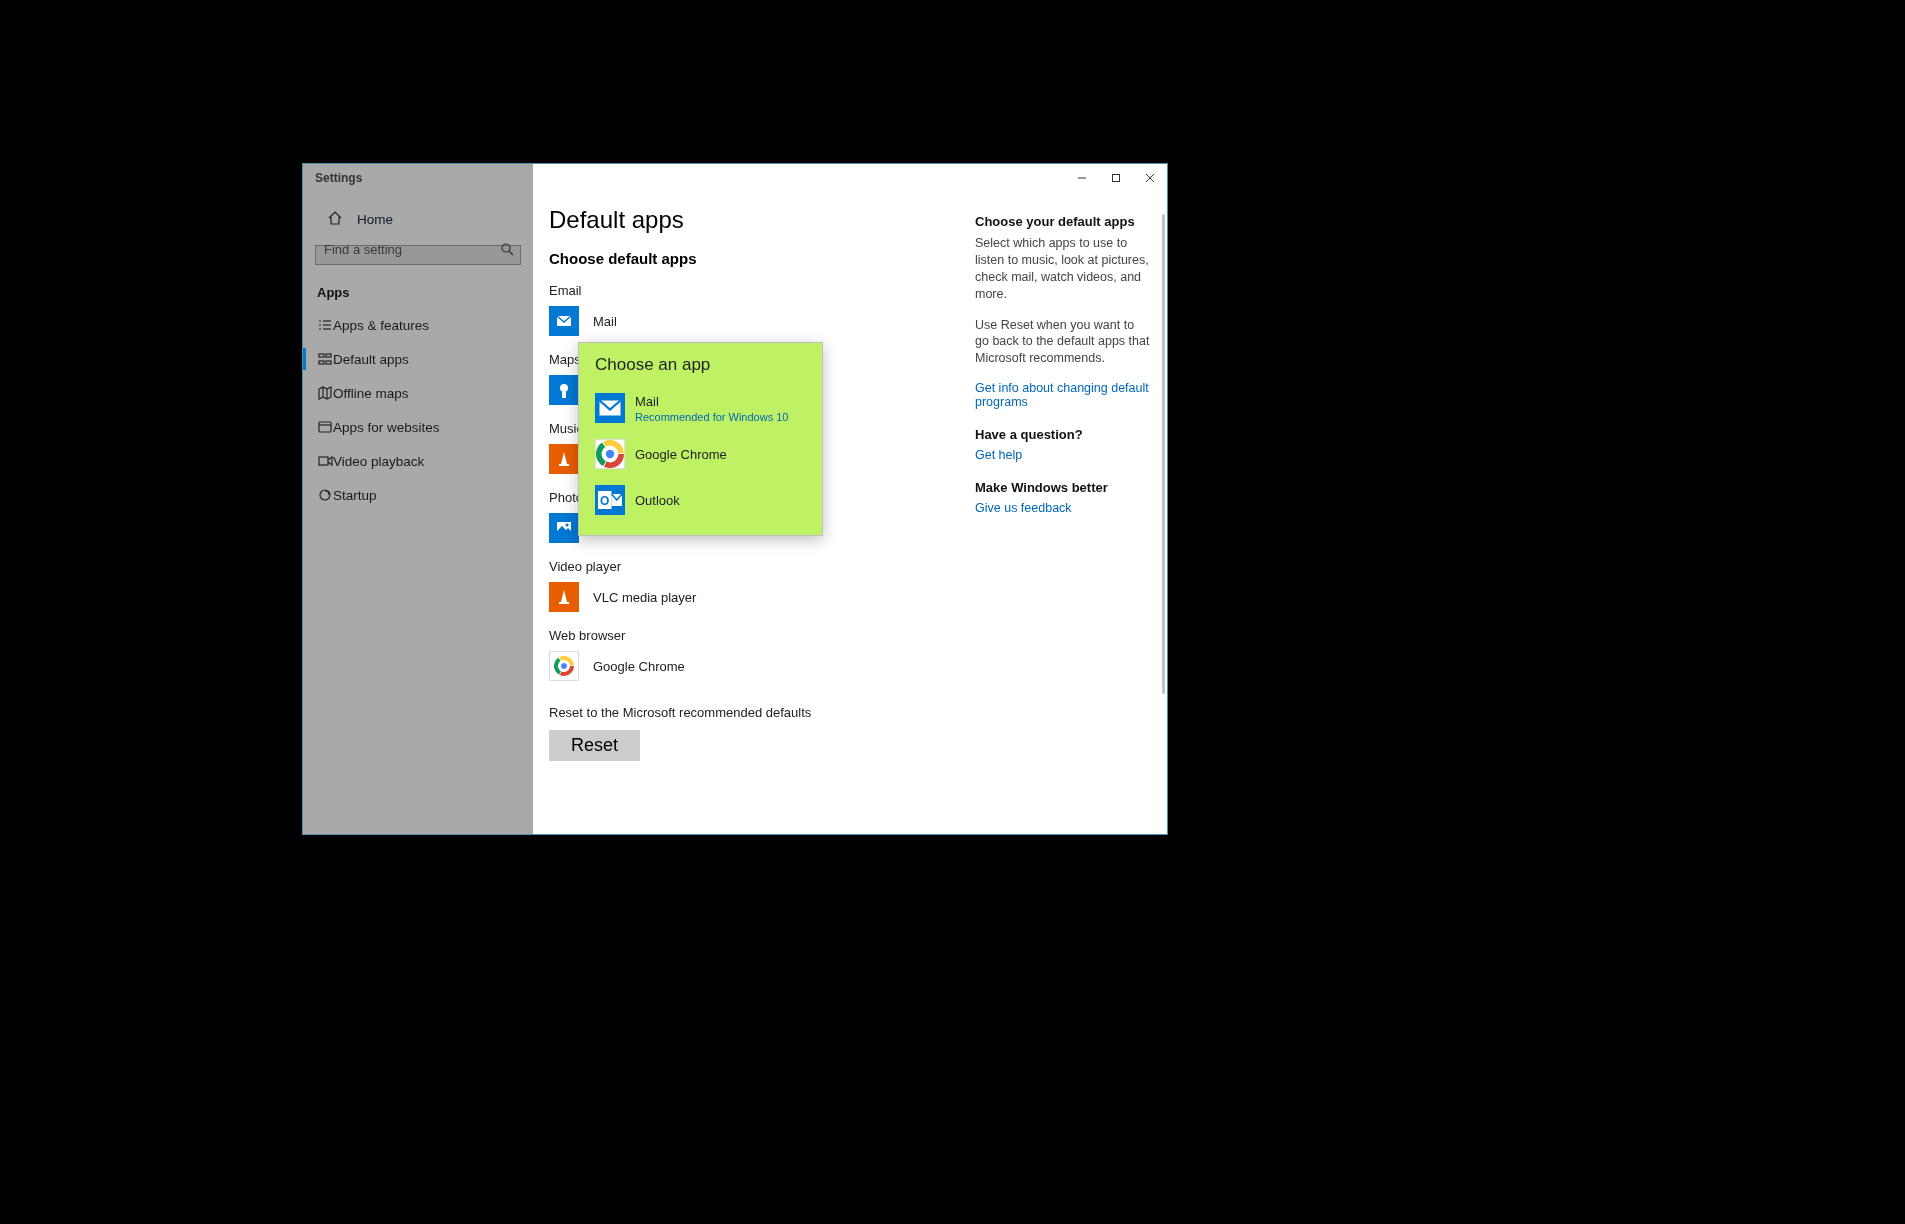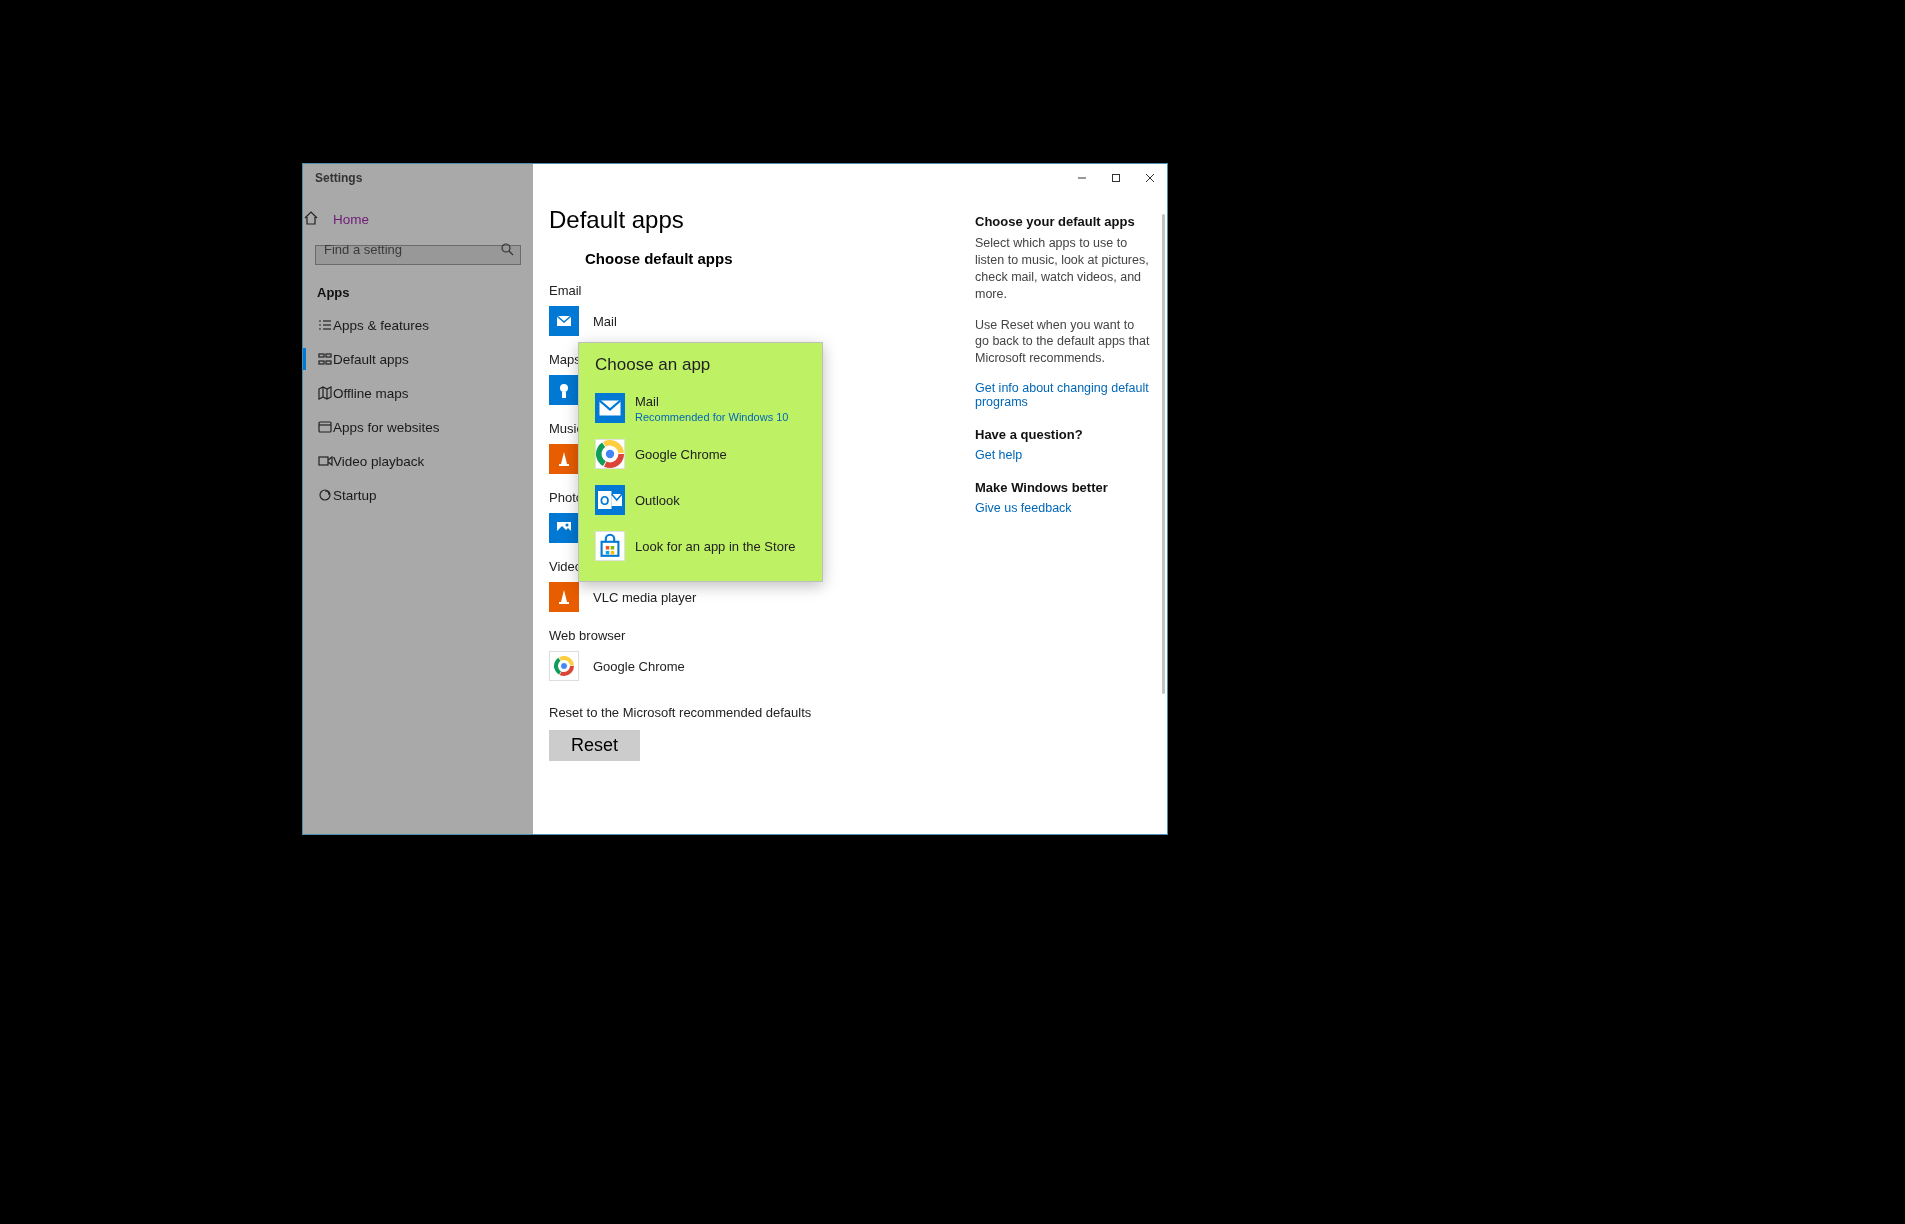--- a/index.html
+++ b/index.html
@@ -65,23 +65,23 @@
       position: relative;
     }
     
     .sidebar {
       background: #a9a9a9;
     }
     .home-row {
       display: flex;
       align-items: center;
       gap: 14px;
-      padding: 8px 0;
+      padding: 8px 24px;
       font-size: 13.5px;
-      color: #701a75;
+      color: #0f172a;
       cursor: pointer;
     }
     .home-row svg { width: 16px; height: 16px; }
     .search-wrap {
       padding: 8px 12px 10px 12px;
     }
     .search-box {
       width: 100%;
       height: 20px;
       border: 1px solid #6b6b6b;
@@ -144,21 +144,20 @@
       font-size: 24px;
       font-weight: 400;
       color: #000;
       margin-bottom: 16px;
     }
     .section-heading {
       font-size: 15px;
       font-weight: 600;
       color: #000;
       margin-bottom: 12px;
-      margin-left: 36px;
     }
     .cat-label {
       font-size: 13px;
       color: #222;
       margin-top: 16px;
       margin-bottom: 8px;
     }
     .cat-label:first-of-type { margin-top: 0; }
     .app-row {
       display: flex;
@@ -540,28 +539,13 @@
           <text x="6.5" y="13" font-size="8" text-anchor="middle" fill="#0078d4" font-weight="bold">O</text>
           <rect x="11" y="6" width="7" height="8" fill="#fff"></rect>
           <path d="M11 6 L14.5 10 L18 6" fill="none" stroke="#0078d4" stroke-width="1"></path>
         </svg>
     </div>
     <div class="popup-textcol">
       <span class="popup-label">Outlook</span>
     </div>
   </div>
 
-  <div class="popup-item">
-    <div class="popup-icon white">
-      <svg viewBox="0 0 20 20">
-          <rect x="4" y="7" width="12" height="10" fill="none" stroke="#0078d4" stroke-width="1.5"></rect>
-          <path d="M7 7 V5 A3 3 0 0 1 13 5 V7" fill="none" stroke="#0078d4" stroke-width="1.5"></path>
-          <rect x="7" y="10" width="2.5" height="2.5" fill="#f25022"></rect>
-          <rect x="10.5" y="10" width="2.5" height="2.5" fill="#7fba00"></rect>
-          <rect x="7" y="13.5" width="2.5" height="2.5" fill="#00a4ef"></rect>
-          <rect x="10.5" y="13.5" width="2.5" height="2.5" fill="#ffb900"></rect>
-        </svg>
-    </div>
-    <div class="popup-textcol">
-      <span class="popup-label">Look for an app in the Store</span>
-    </div>
-  </div>
 </div>
 
 </body></html>

